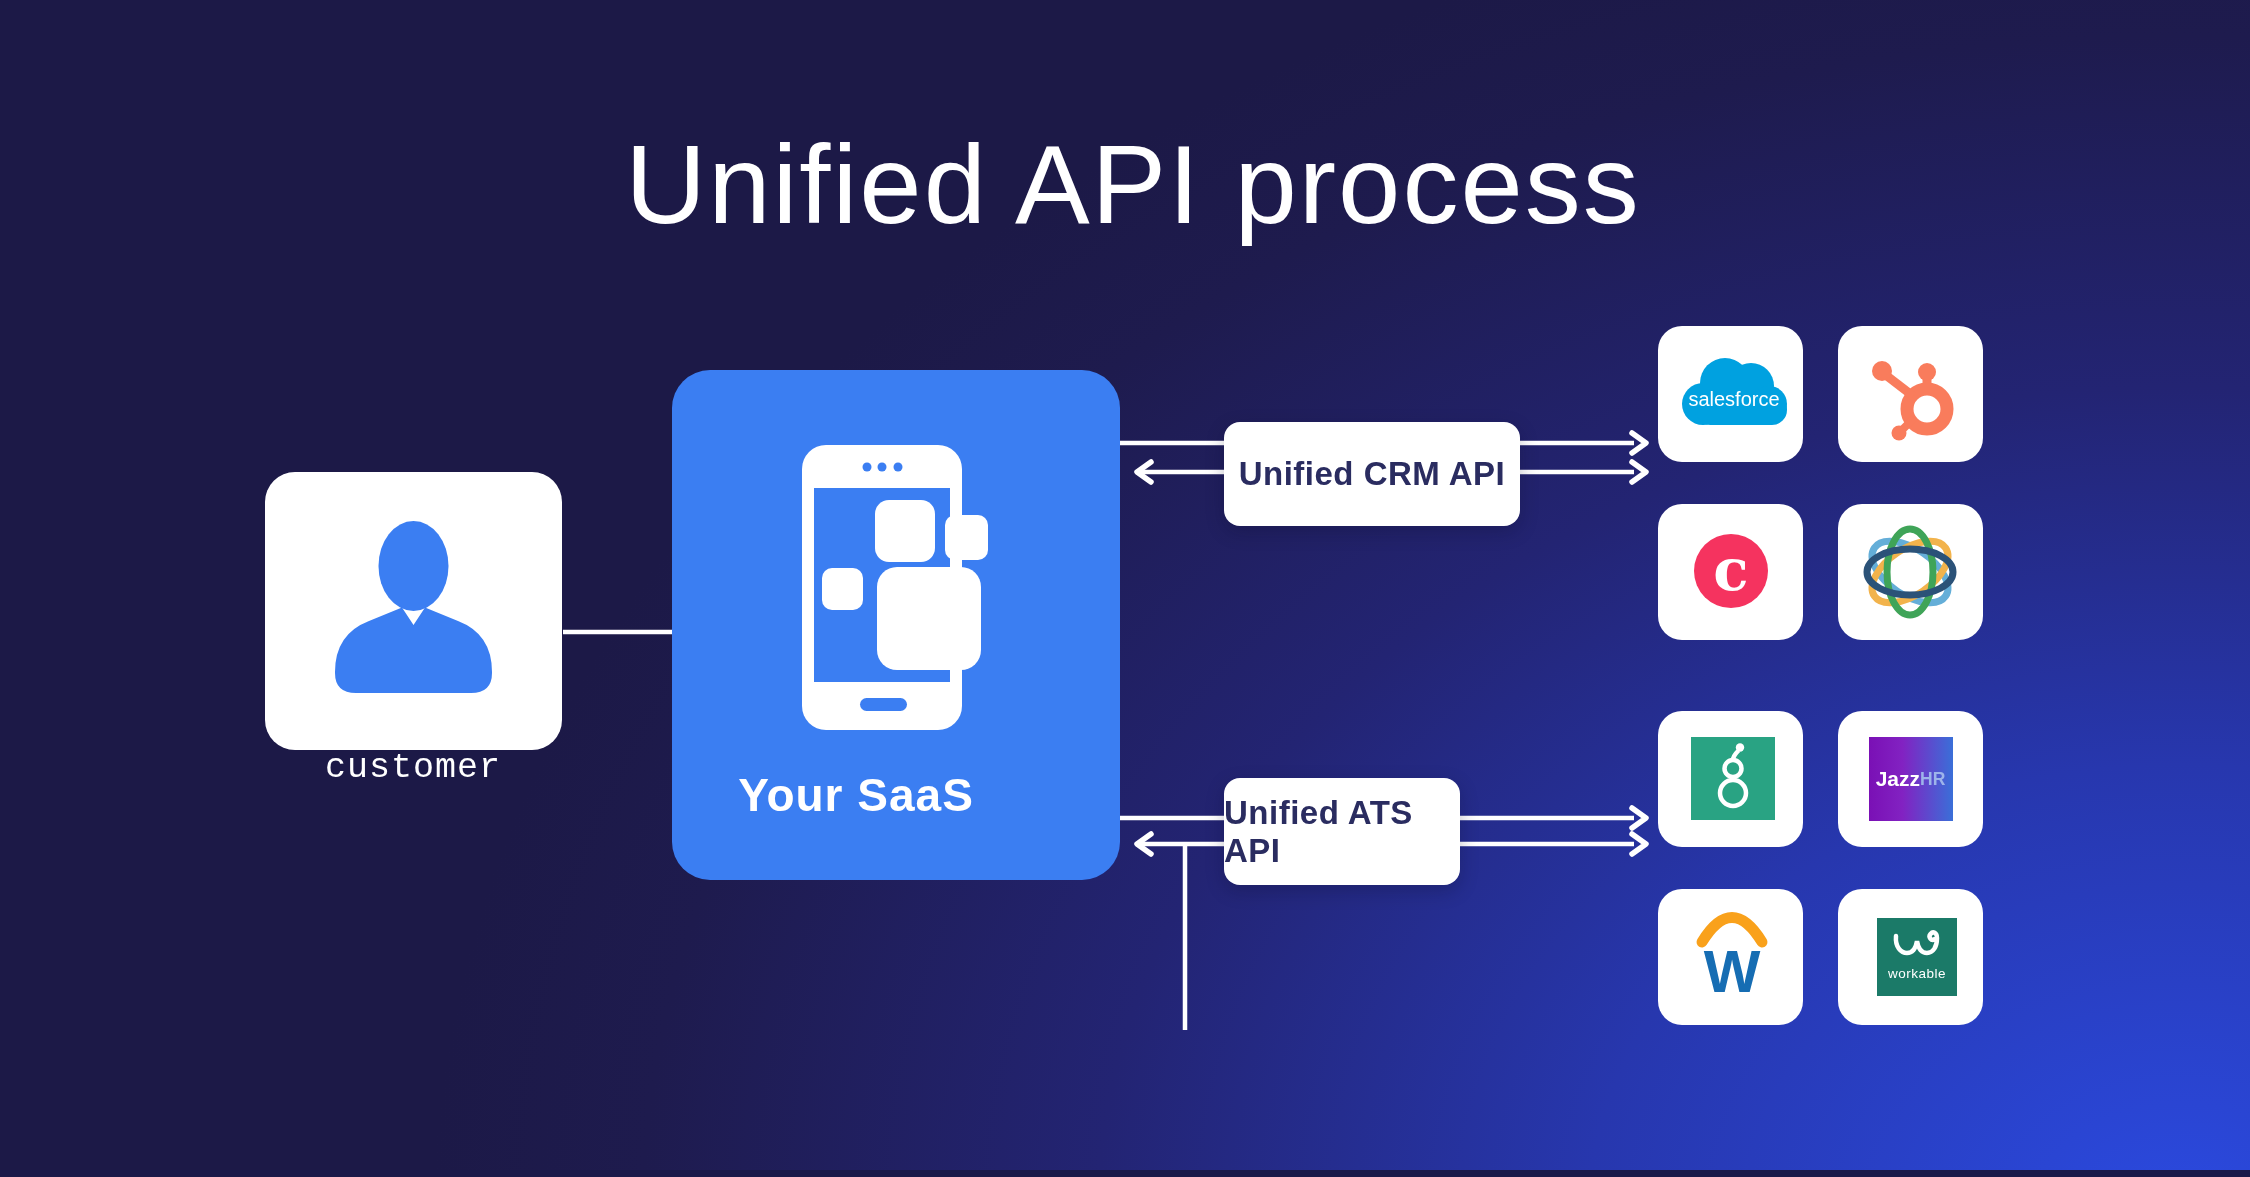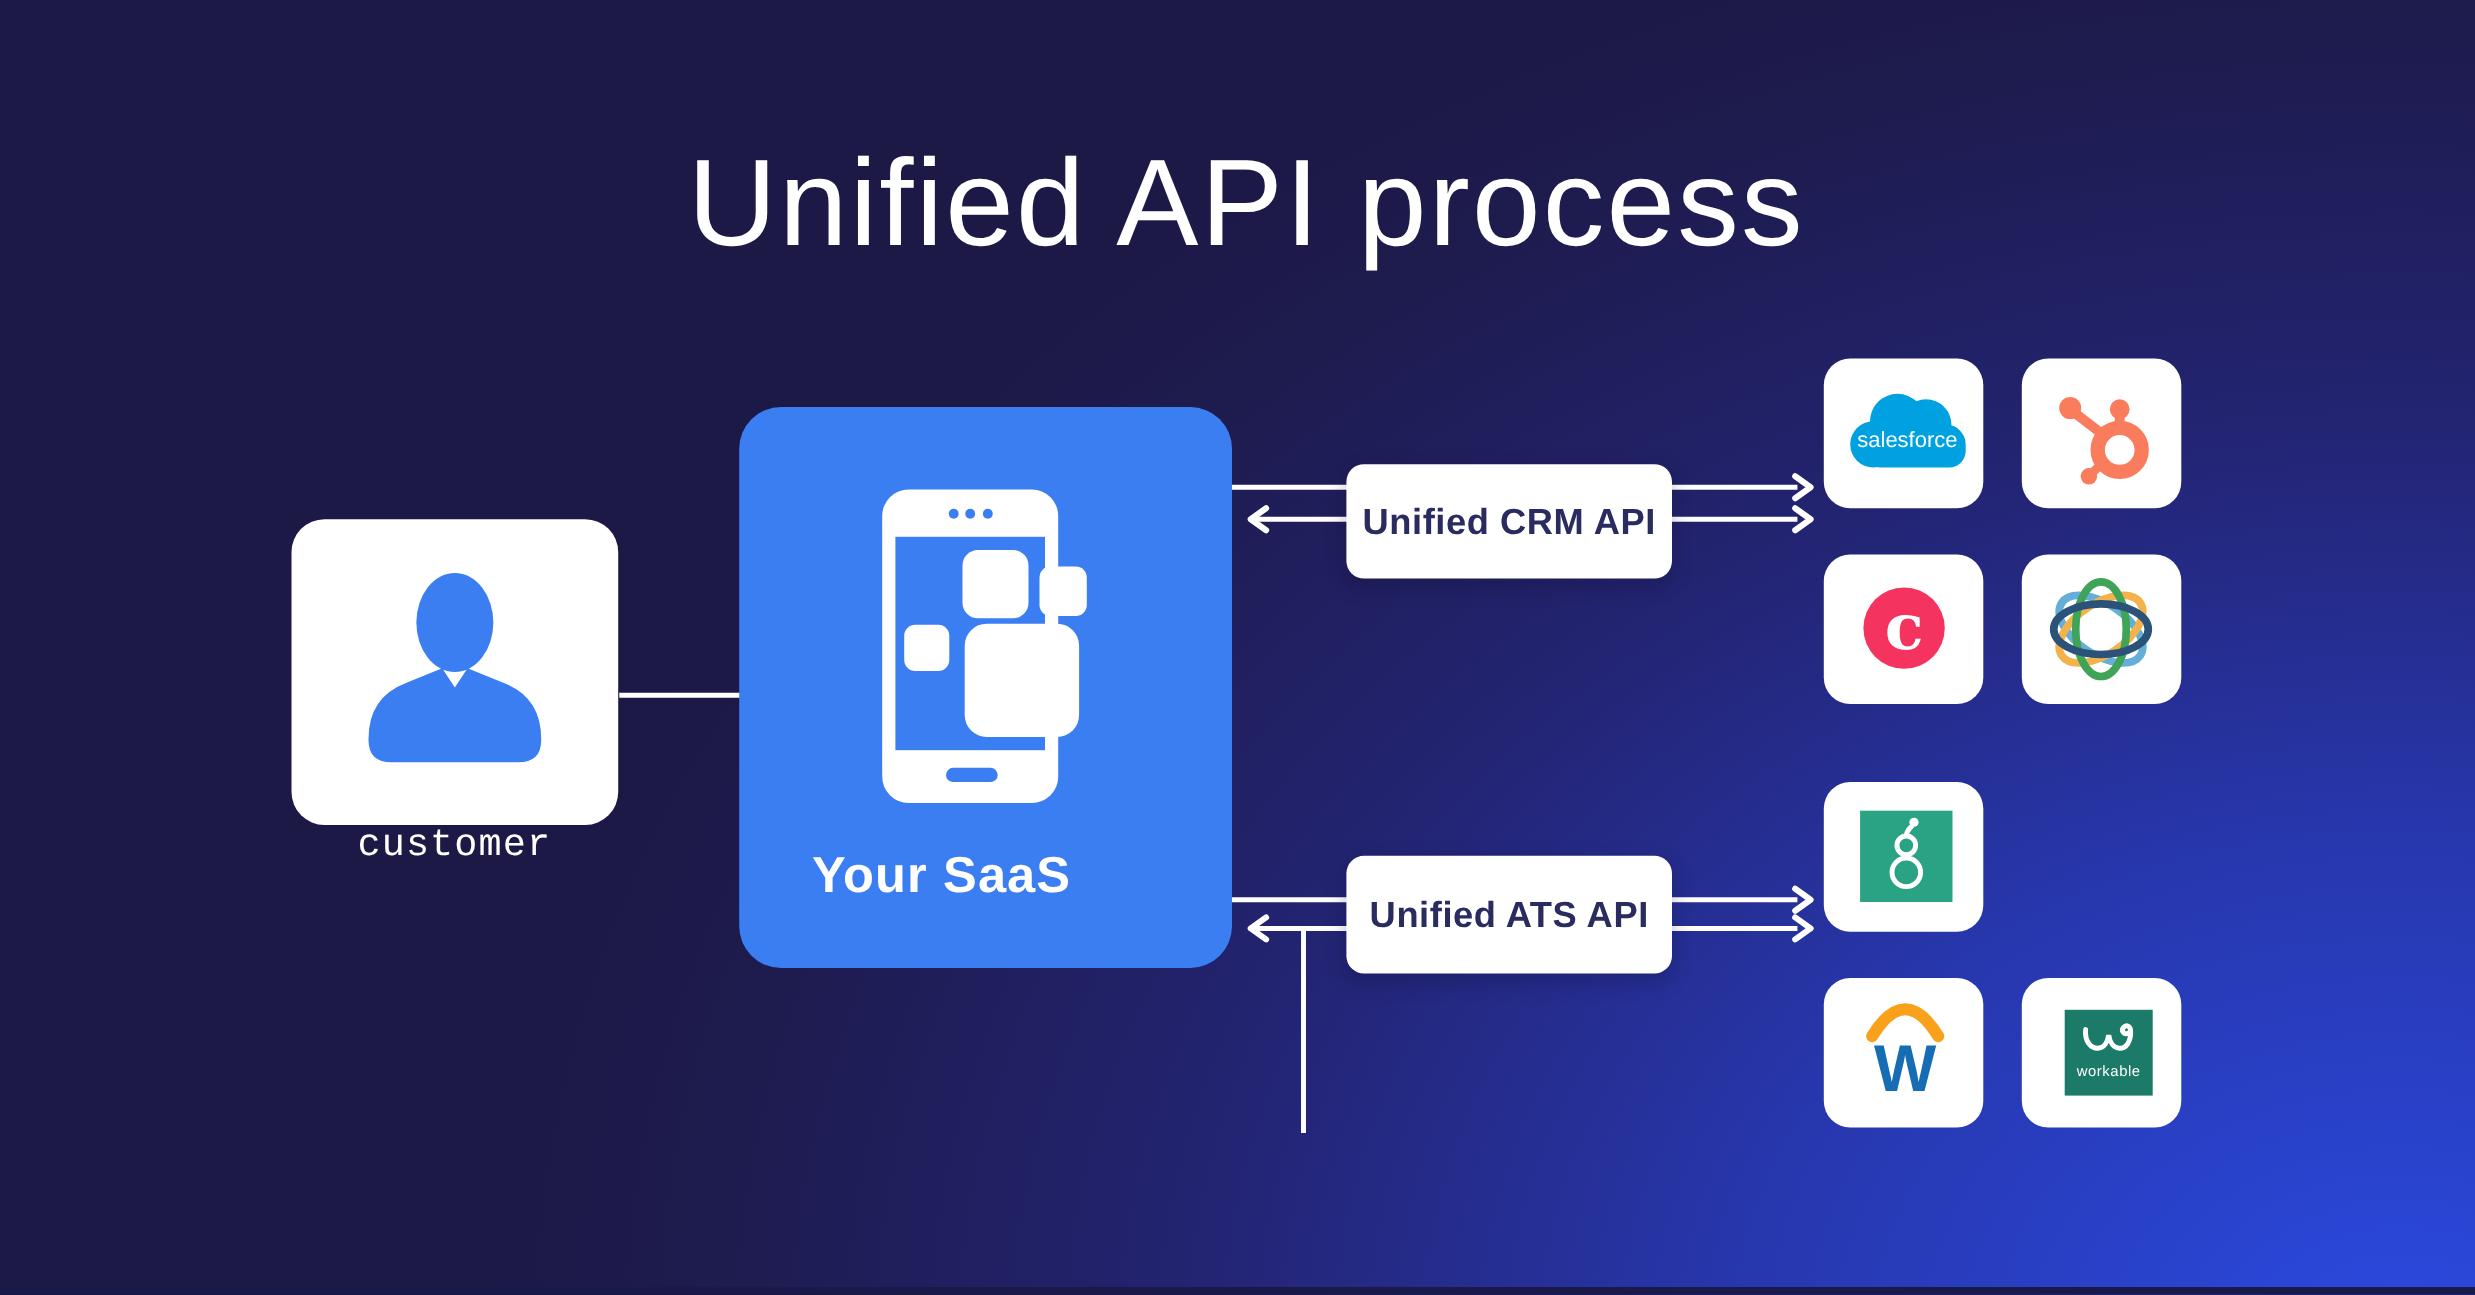--- a/index.html
+++ b/index.html
@@ -30,21 +30,21 @@
     position:absolute;left:0;top:398px;width:368px;text-align:center;
     color:#ffffff;font-size:46px;font-weight:700;letter-spacing:1px;
   }
   .connectors{position:absolute;left:0;top:0;}
   .api-pill{
     position:absolute;background:#ffffff;border-radius:16px;
     display:flex;align-items:center;justify-content:center;
     box-shadow:0 6px 18px rgba(10,10,40,0.25);
   }
   .crm-pill{left:1224px;top:422px;width:296px;height:104px;}
-  .ats-pill{left:1224px;top:778px;width:296px;height:107px;}
+  .ats-pill{left:1224px;top:778px;width:236px;height:107px;}
   .api-pill span{color:#2a2c60;font-size:33px;font-weight:700;letter-spacing:0.5px;}
   .logo-card{
     position:absolute;width:145px;height:136px;background:#ffffff;border-radius:24px;
     display:flex;align-items:center;justify-content:center;margin-top:28px;
   }
   .jazz-tile{
     width:84px;height:84px;background:linear-gradient(90deg,#7a10b5 0%,#8222c2 40%,#3a6fd8 100%);
     display:flex;align-items:center;justify-content:center;
   }
   .jazz-main{color:#ffffff;font-size:21px;font-weight:800;letter-spacing:0;}
@@ -162,20 +162,26 @@
       <rect x="33" y="26" width="84" height="83" fill="#29a383"></rect>
       <g stroke="#ffffff" stroke-width="4.5" fill="none">
         <circle cx="75" cy="82" r="13"></circle>
         <circle cx="75" cy="57.5" r="8.5"></circle>
         <path d="M75,49 C75,45 77.5,42.5 80.5,39.5"></path>
       </g>
       <circle cx="82" cy="36.5" r="4.2" fill="#ffffff"></circle>
     </svg>
   </div>
 
+  <div class="logo-card" style="left:1838px;top:683px;">
+    <div class="jazz-tile">
+      <span class="jazz-main">Jazz</span>
+        <span class="jazz-sub">HR</span>
+    </div>
+  </div>
 
   <div class="logo-card" style="left:1658px;top:861px;">
     <svg width="145" height="136" viewBox="0 0 145 136">
       <path d="M44,53 Q74,4 104,53" stroke="#f9a11b" stroke-width="11" stroke-linecap="round" fill="none"></path>
       <text x="74" y="103" text-anchor="middle" font-size="60" font-weight="bold" fill="#166db3" font-family="Liberation Sans, DejaVu Sans, sans-serif">W</text>
     </svg>
   </div>
 
   <div class="logo-card" style="left:1838px;top:861px;">
     <svg width="145" height="136" viewBox="0 0 145 136">

